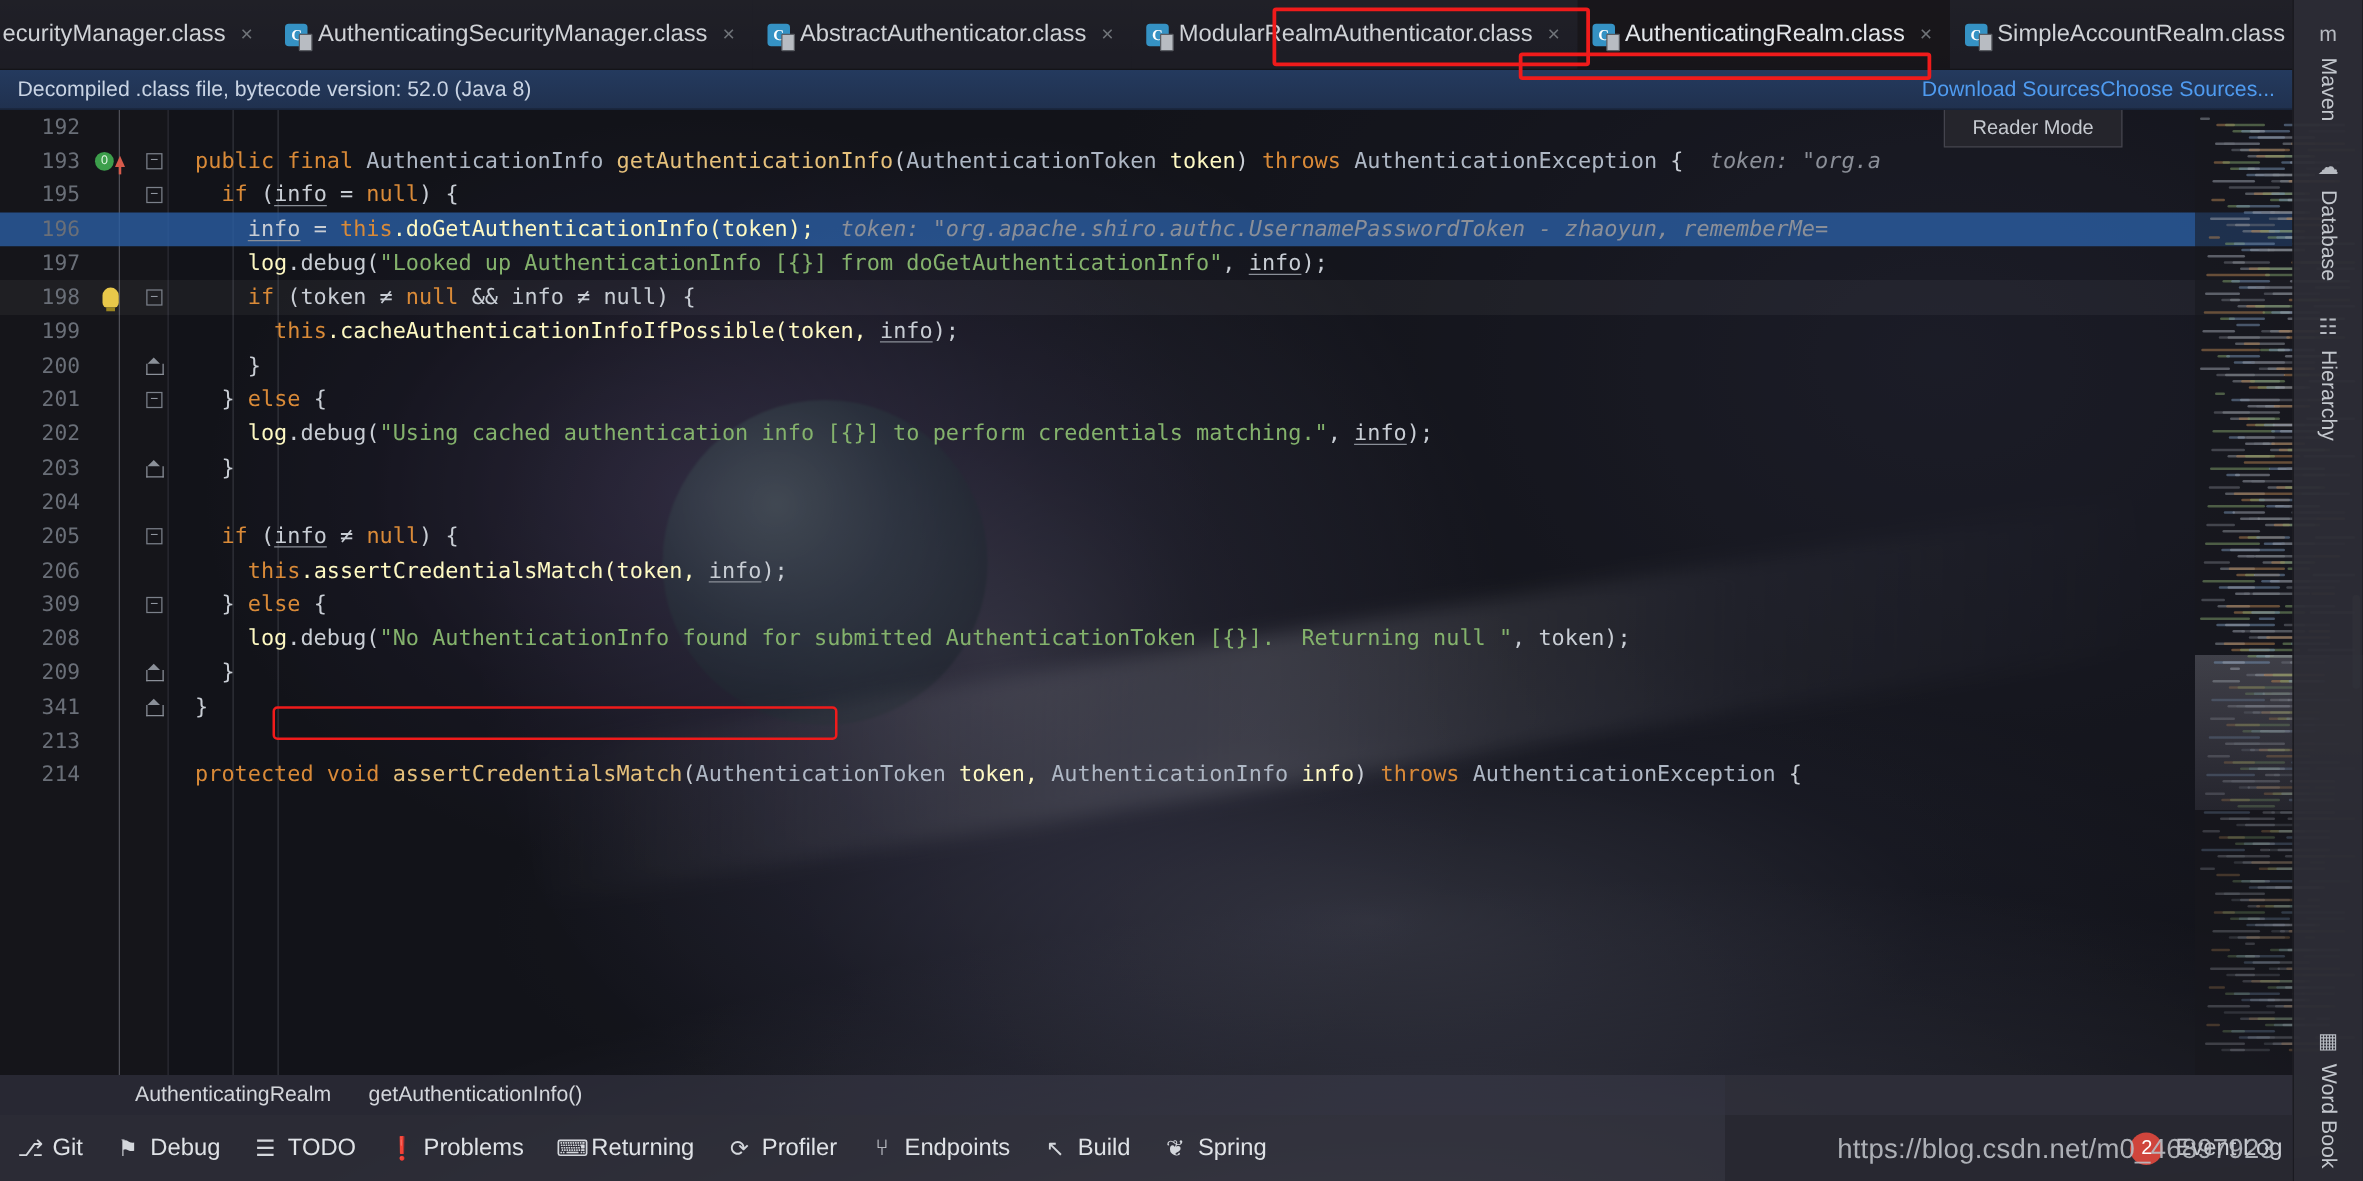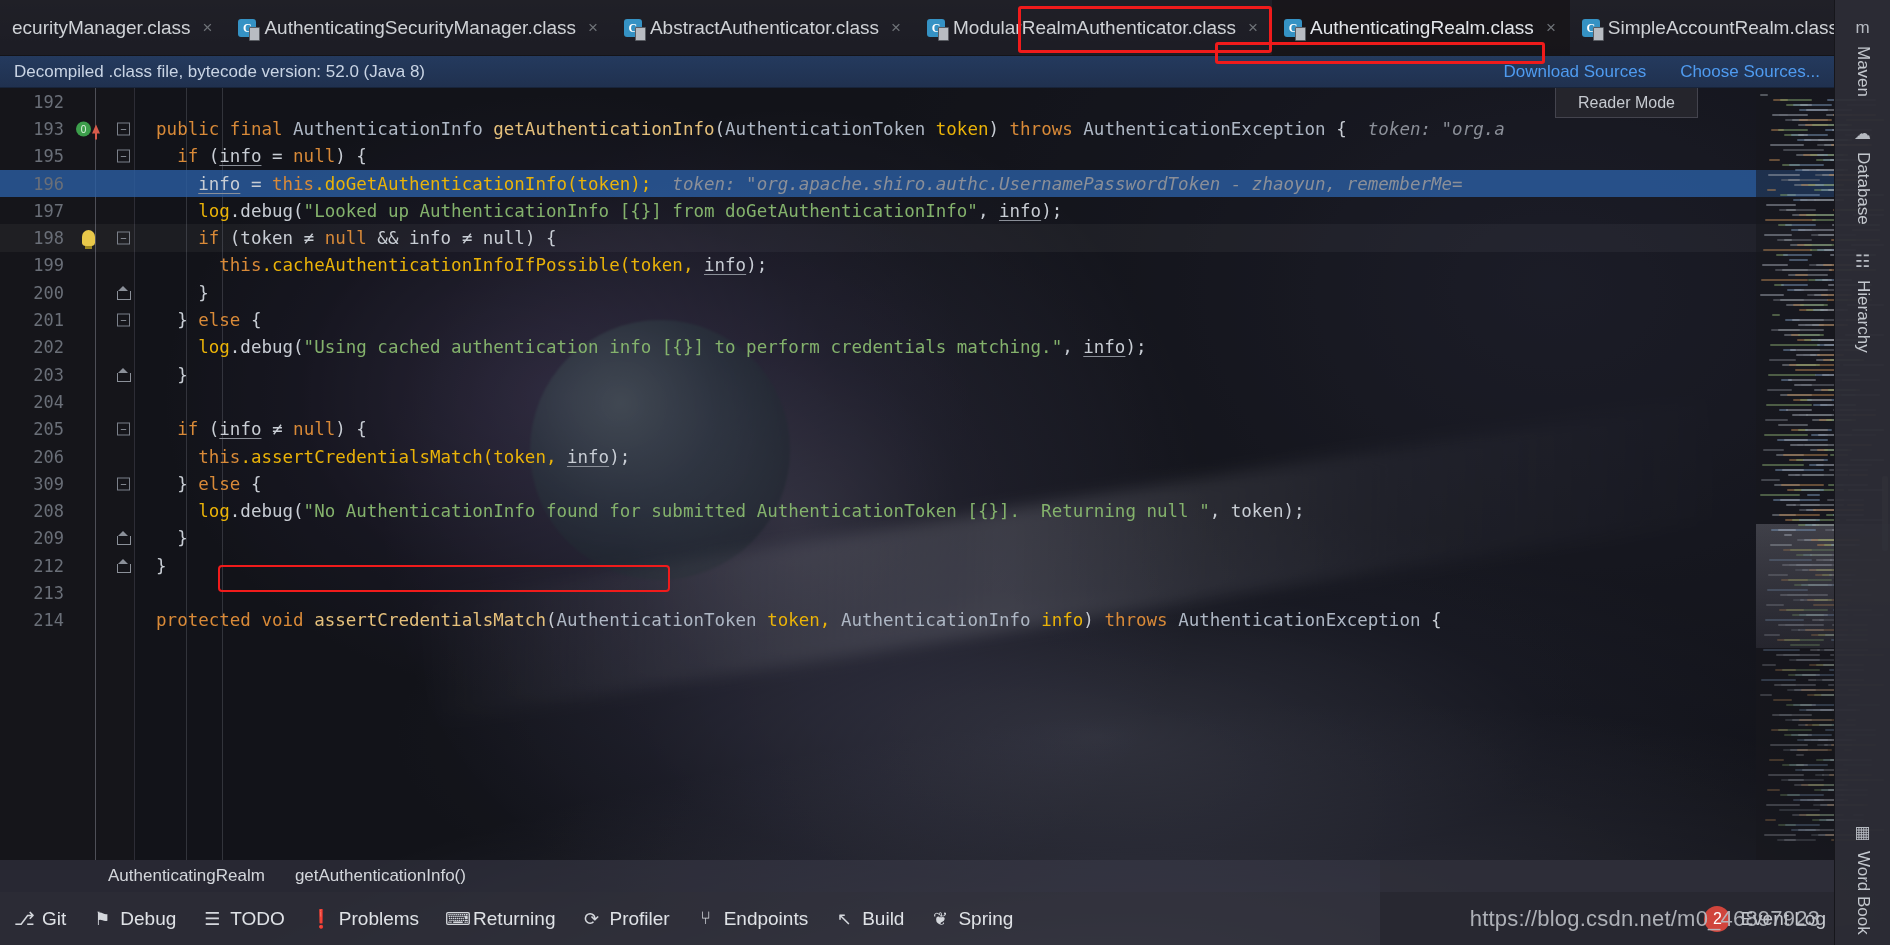--- a/index.html
+++ b/index.html
@@ -61,35 +61,35 @@
   .cls-icon{
     position:relative; width:18px; height:18px; flex:0 0 18px;
     border-radius:3px; background:#3592c4;
     color:#fff; font-size:12px; font-weight:bold; line-height:18px; text-align:center;
     font-family:"Liberation Serif", serif;
   }
   .cls-icon::after{
     content:""; position:absolute; right:-4px; bottom:-4px;
     width:9px; height:12px; background:#b8bcc2; border:1px solid #5a5d63; border-radius:1px;
   }
-  .tab.first{ padding-left:12px; }
+  .tab.first{ padding-left:2px; }
   .tab-redbox{
     position:absolute; left:1018px; top:6px; width:254px; height:47px;
     border:3px solid #f01b1b; border-radius:3px; pointer-events:none; z-index:8;
   }
 
   
   .notify{
     position:absolute; left:0; top:56px; width:1834px; height:32px;
     display:flex; align-items:center; padding:0 14px;
     background:linear-gradient(180deg,#243a5e,#20314f);
     border-bottom:1px solid #18243a; color:#c9d4e4; font-size:17px;
   }
   .notify .spacer{ flex:1; }
-  .notify a{ color:#4f9bf0; margin-left:34px; cursor:pointer; text-decoration:none; font-size:17px; }
+  .notify a{ color:#4f9bf0; cursor:pointer; text-decoration:none; font-size:17px; }
   .notify-redbox{
     position:absolute; left:1215px; top:42px; width:330px; height:22px;
     border:3px solid #f01b1b; border-radius:3px; pointer-events:none; z-index:9;
   }
 
   
   .editor{
     position:absolute; left:0; top:88px; width:1834px; height:772px;
     overflow:hidden;
   }
@@ -110,21 +110,21 @@
     color:#6a6f78; font-size:17px; font-family:"DejaVu Sans Mono",monospace;
   }
   .gmark{ width:40px; flex:0 0 40px; position:relative; height:100%; }
   .fold{ width:23px; flex:0 0 23px; position:relative; height:100%; }
   .code{ white-space:pre; flex:1; color:#c8cdd4; }
 
   
   .kw   { color:#d98a38; }
   .type { color:#aeb7c4; }
   .fn   { color:#e5c07b; }
-  .ident{ color:#eab308; }
+  .ident{ color:#fef9c3; }
   .var-u{ color:#c8cdd4; text-decoration:underline; text-decoration-color:#8a8f98; text-underline-offset:3px; }
   .str  { color:#84b26c; }
   .punc { color:#c8cdd4; }
   .hint { color:#8b8f98; font-style:italic; }
 
   
   .bp-run{
     position:absolute; left:4px; top:50%; transform:translateY(-50%);
     width:15px;height:15px;border-radius:50%;background:#3c9e4b;
     color:#dff5e2;font-size:10px;line-height:15px;text-align:center;
@@ -427,21 +427,21 @@
         </div>
         <div class="row">
           <div class="lnum">209</div>
           <div class="gmark"></div>
           <div class="fold">
             <span class="fold-home"></span>
           </div>
           <div class="code"><span>    </span><span class="punc">}</span></div>
         </div>
         <div class="row">
-          <div class="lnum">212</div>
+          <div class="lnum">341</div>
           <div class="gmark"></div>
           <div class="fold">
             <span class="fold-home"></span>
           </div>
           <div class="code"><span>  </span><span class="punc">}</span></div>
         </div>
         <div class="row">
           <div class="lnum">213</div>
           <div class="gmark"></div>
           <div class="fold"></div>

